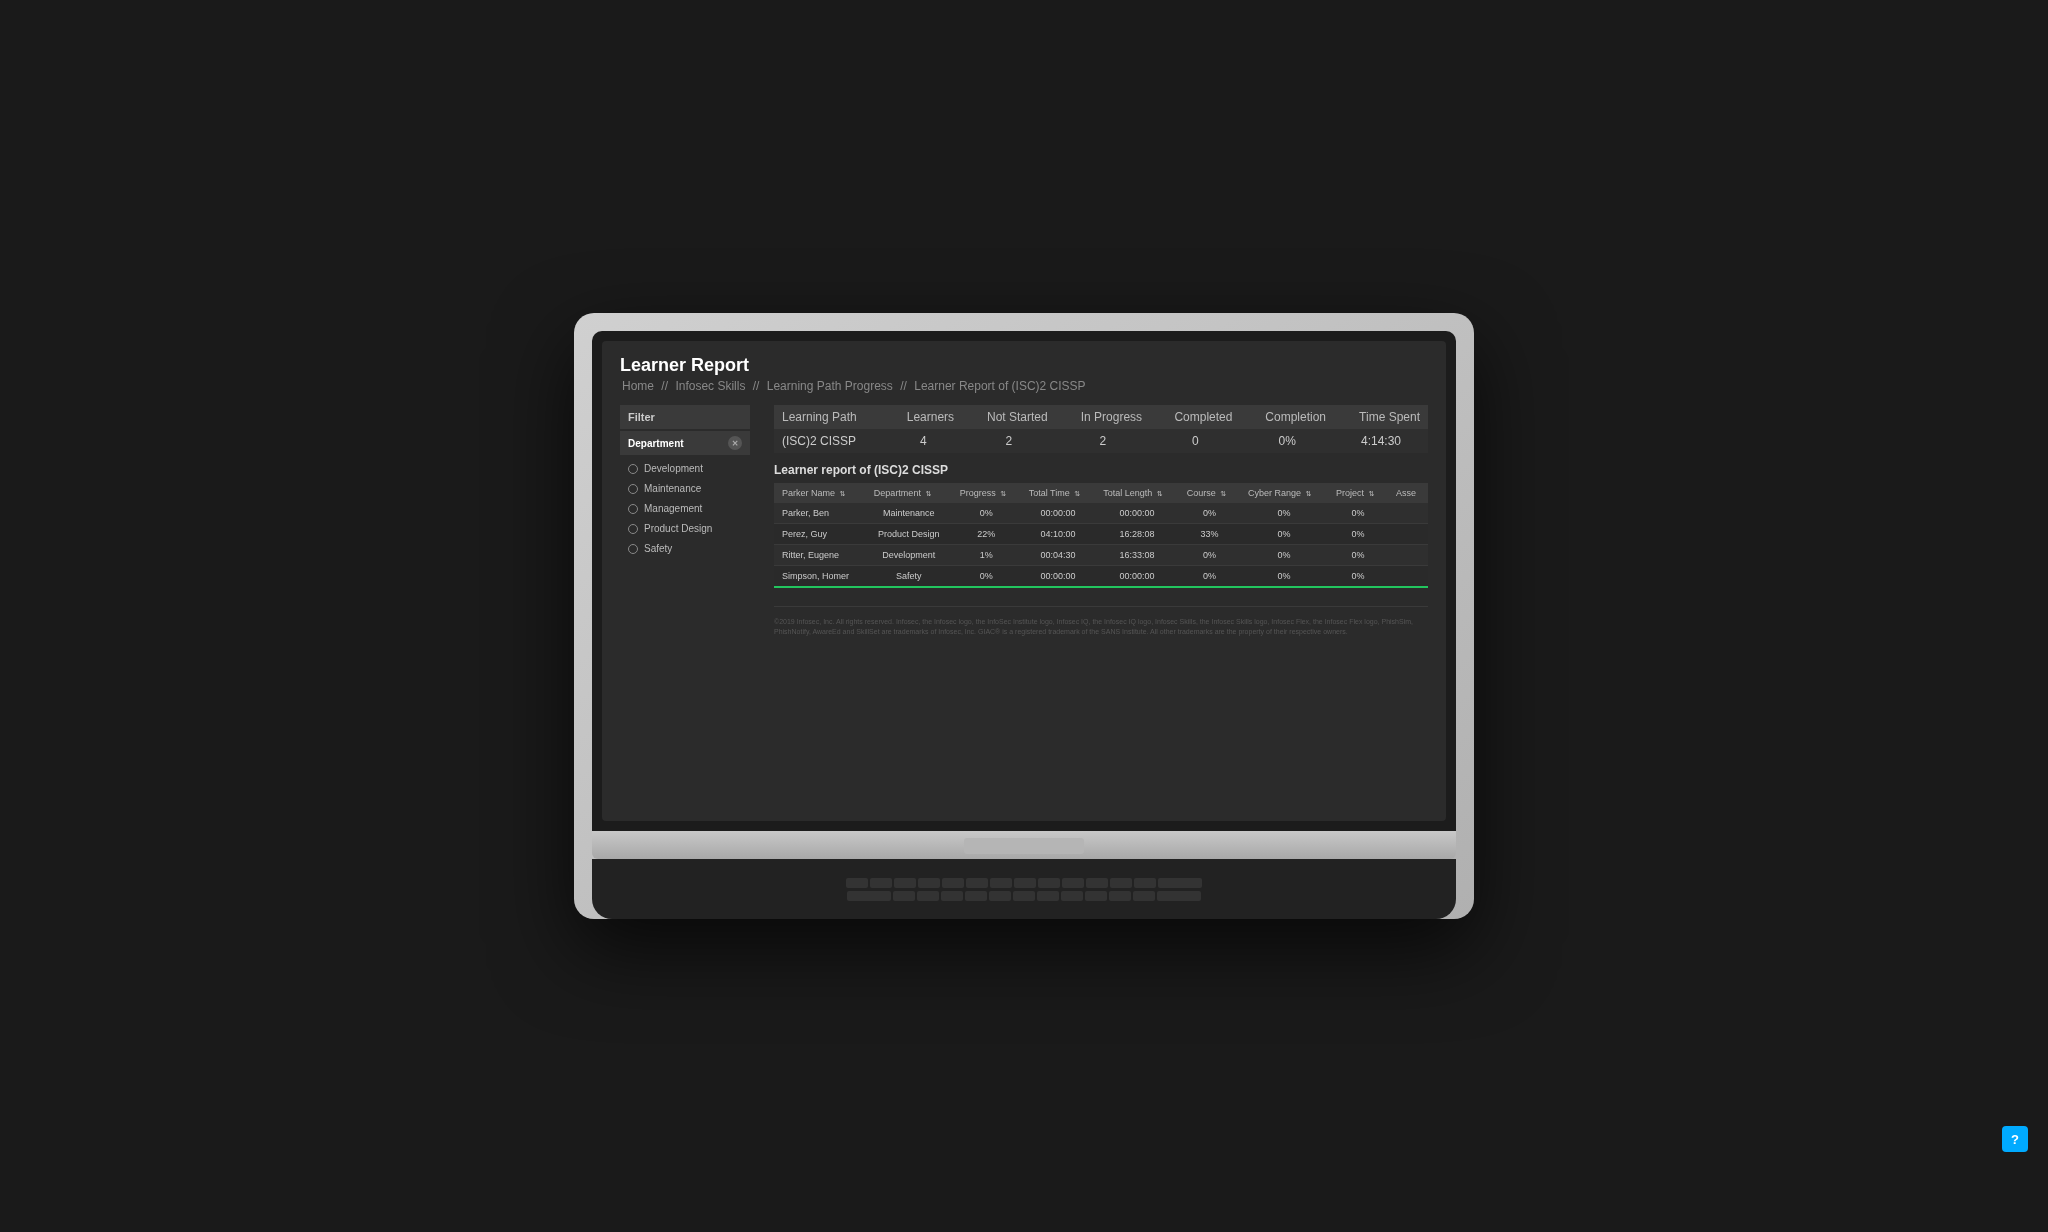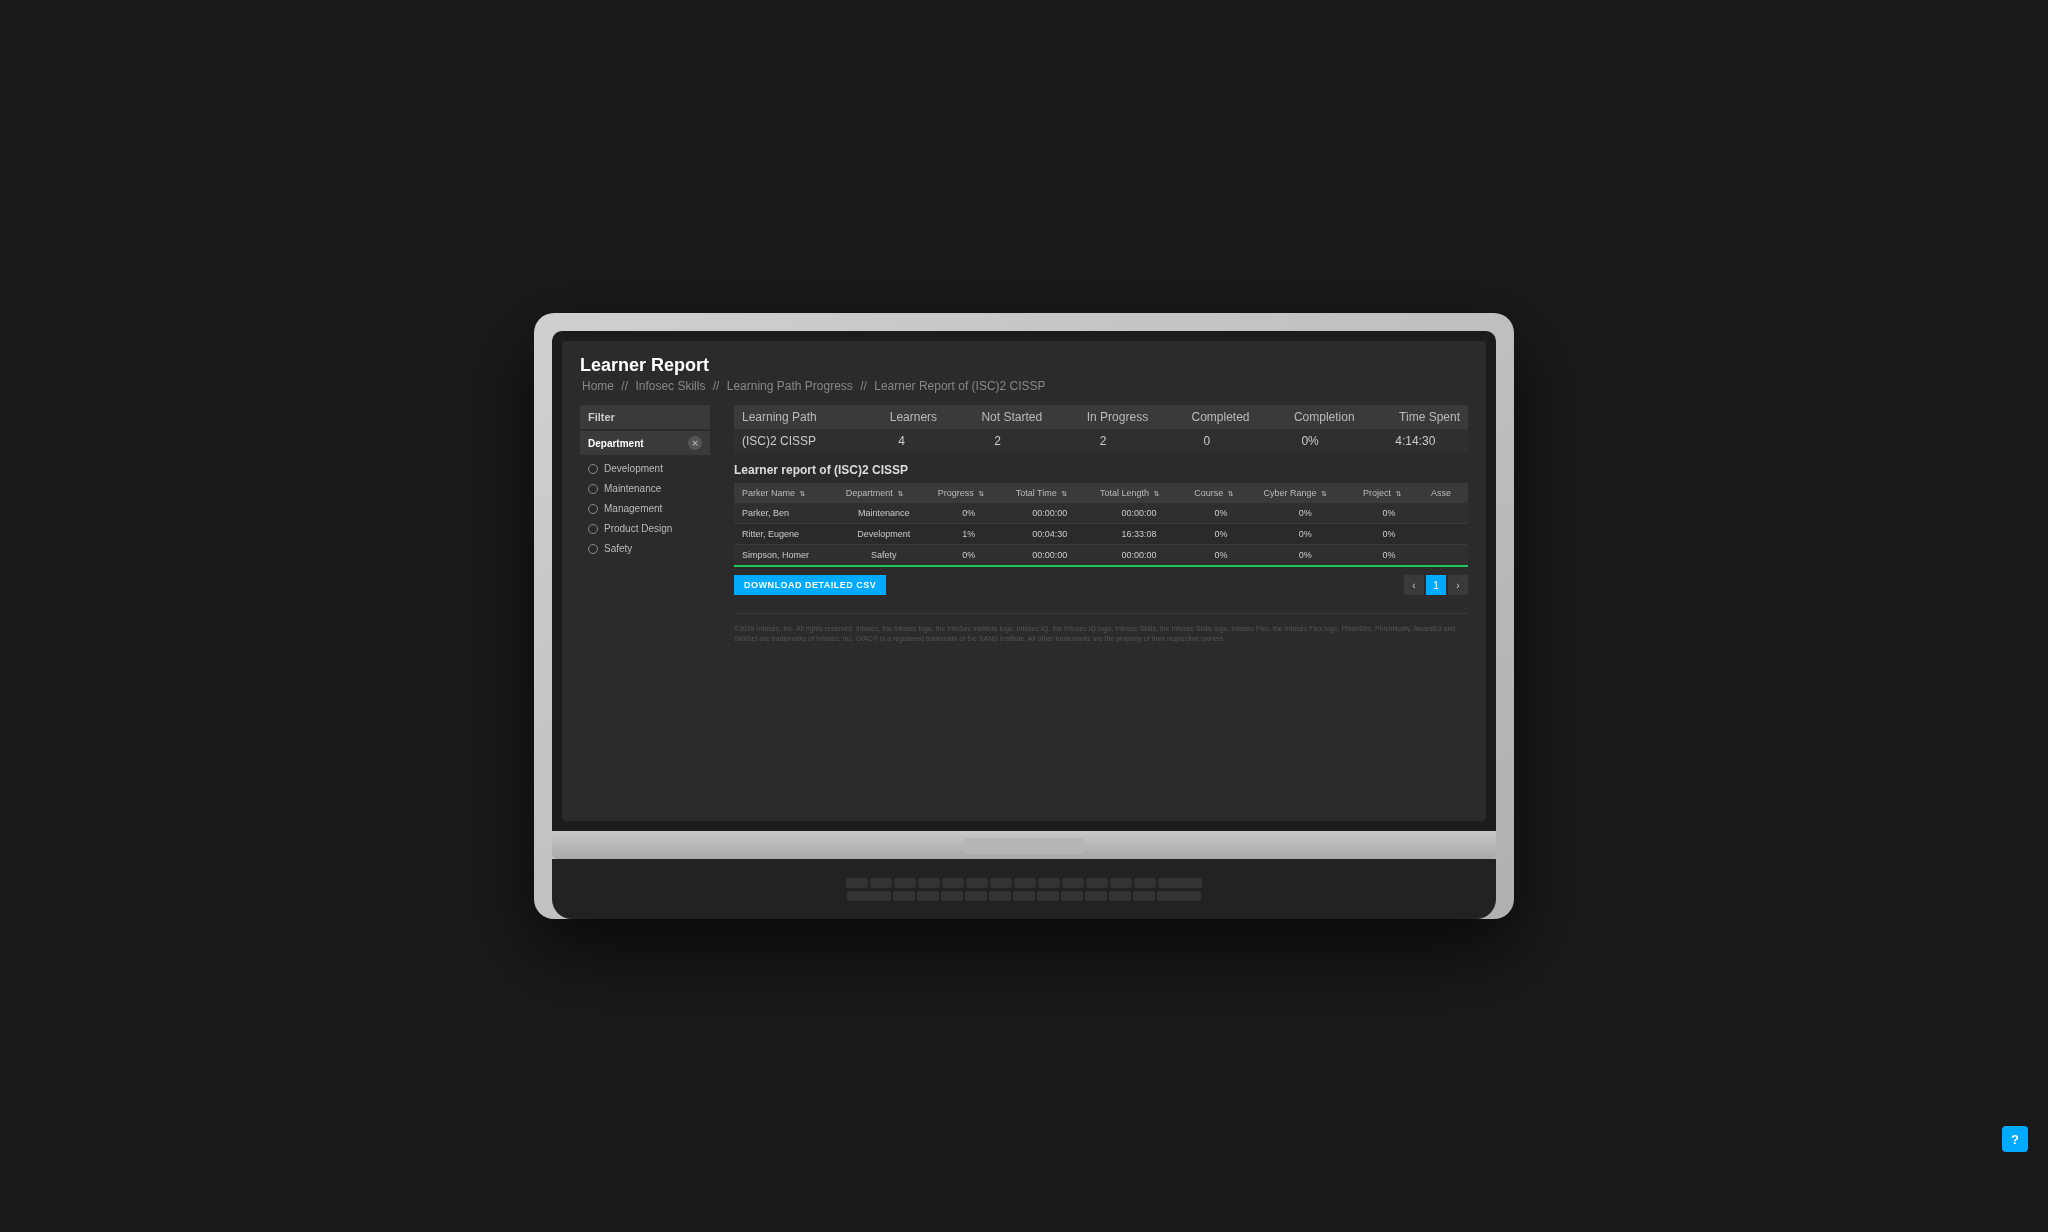--- a/index.html
+++ b/index.html
@@ -7,21 +7,21 @@
       background: #1a1a1a;
       display: flex;
       justify-content: center;
       align-items: center;
       min-height: 100vh;
       font-family: Arial, sans-serif;
     }
 
     .laptop-outer {
       position: relative;
-      width: 980px;
+      width: 900px;
       background: linear-gradient(145deg, #d0d0d0, #b0b0b0);
       border-radius: 20px;
       padding: 18px 18px 0 18px;
       box-shadow: 0 30px 80px rgba(0,0,0,0.7);
     }
 
     .screen-bezel {
       background: #1c1c1c;
       border-radius: 10px 10px 0 0;
       padding: 10px;
@@ -475,20 +475,31 @@
       <td>Maintenance</td>
       <td>0%</td>
       <td>00:00:00</td>
       <td>00:00:00</td>
       <td>0%</td>
       <td>0%</td>
       <td>0%</td>
       <td></td>
     </tr>
                   <tr>
+      <td>Perez, Guy</td>
+      <td>Product Design</td>
+      <td>22%</td>
+      <td>04:10:00</td>
+      <td>16:28:08</td>
+      <td>33%</td>
+      <td>0%</td>
+      <td>0%</td>
+      <td></td>
+    </tr>
+                  <tr>
       <td>Ritter, Eugene</td>
       <td>Development</td>
       <td>1%</td>
       <td>00:04:30</td>
       <td>16:33:08</td>
       <td>0%</td>
       <td>0%</td>
       <td>0%</td>
       <td></td>
     </tr>
@@ -499,28 +510,20 @@
       <td>00:00:00</td>
       <td>00:00:00</td>
       <td>0%</td>
       <td>0%</td>
       <td>0%</td>
       <td></td>
     </tr>
                 </tbody>
             </table>
 
-            <div class="bottom-bar">
-              <button class="download-btn">DOWNLOAD DETAILED CSV</button>
-              <div class="pagination">
-                <button class="page-btn">‹</button>
-                <button class="page-btn active">1</button>
-                <button class="page-btn">›</button>
-              </div>
-            </div>
 
             <div class="footer-text">©2019 Infosec, Inc. All rights reserved. Infosec, the Infosec logo, the InfoSec Institute logo, Infosec IQ, the Infosec IQ logo, Infosec Skills, the Infosec Skills logo, Infosec Flex, the Infosec Flex logo, PhishSim, PhishNotify, AwareEd and SkillSet are trademarks of Infosec, Inc. GIAC® is a registered trademark of the SANS Institute. All other trademarks are the property of their respective owners.</div>
 
           </div>
         </div>
 
       </div>
     </div>
   </div>
 

